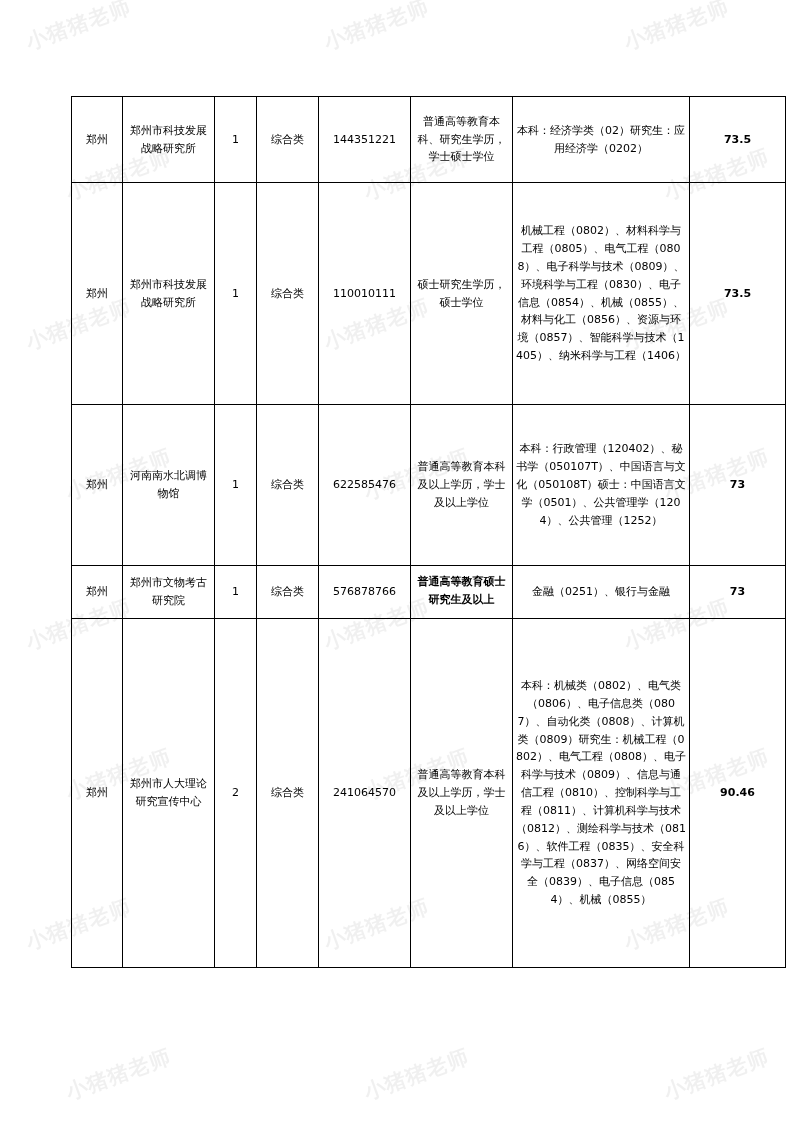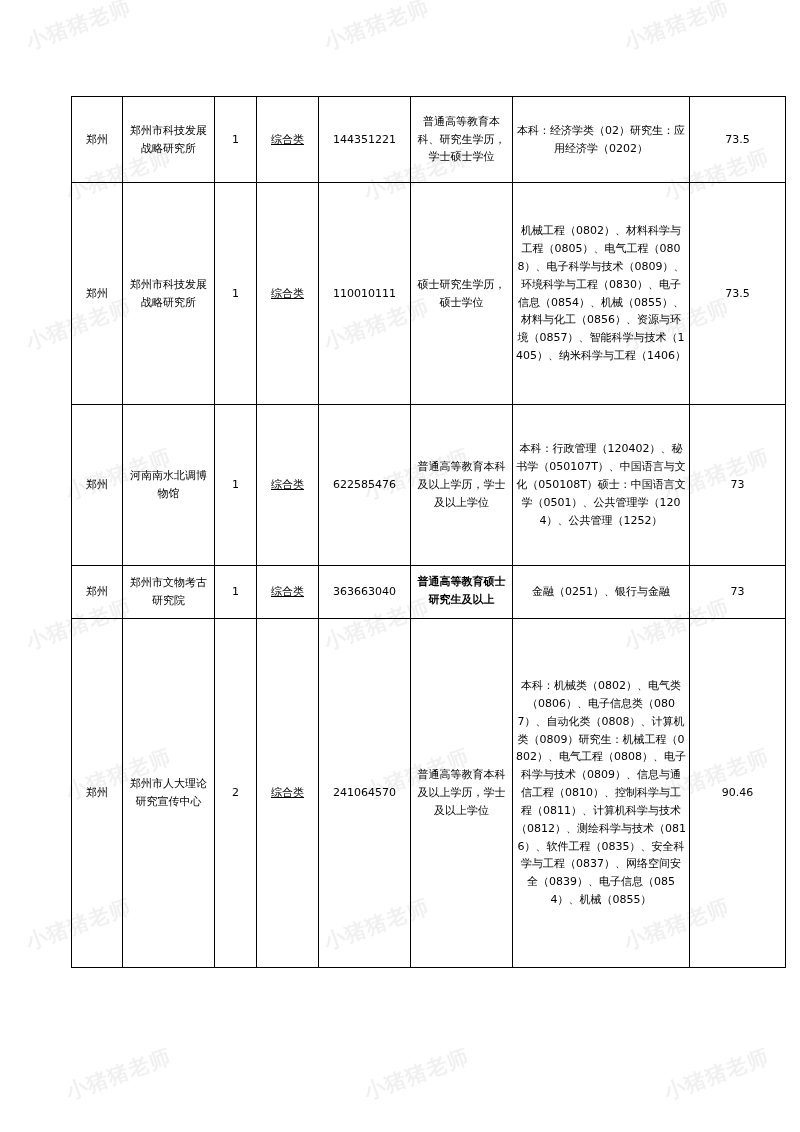--- a/index.html
+++ b/index.html
@@ -60,25 +60,25 @@
     vertical-align: middle;
     font-size: 11px;
     line-height: 1.62;
     padding: 3px 3px;
     word-break: break-all;
     overflow: hidden;
   }
   td.c-city     { width: 44px;  }
   td.c-unit     { width: 85px; margin-left: 40px;  }
   td.c-count    { width: 35px;  }
-  td.c-cat      { width: 55px; text-decoration: underline;  }
+  td.c-cat      { width: 55px;  }
   td.c-code     { width: 85px;  }
   td.c-edu      { width: 95px;  }
   td.c-major    { width: 170px; padding-left: 5px; padding-right: 5px; }
-  td.c-score    { width: 89px;  }
+  td.c-score    { width: 89px; font-weight: bold;  }
 
   td.c-code, td.c-count, td.c-score {
     font-family: "DejaVu Sans", "Liberation Sans", sans-serif;
     word-break: normal;
   }
   td.c-major { line-height: 1.63; }
 
   
   tr#row-1 td { height: 79px; }
   tr#row-2 td { height: 215px; }
@@ -138,21 +138,21 @@
         <td class="c-edu">普通高等教育本科及以上学历，学士及以上学位</td>
         <td class="c-major">本科：行政管理（120402）、秘书学（050107T）、中国语言与文化（050108T）硕士：中国语言文学（0501）、公共管理学（1204）、公共管理（1252）</td>
         <td class="c-score">73</td>
       </tr>
 
       <tr id="row-4">
         <td class="c-city">郑州</td>
         <td class="c-unit">郑州市文物考古研究院</td>
         <td class="c-count">1</td>
         <td class="c-cat">综合类</td>
-        <td class="c-code">363663040</td>
+        <td class="c-code">576878766</td>
         <td class="c-edu clipped">
           <span class="clip-box">普通高等教育硕士研究生及以上</span>
         </td>
         <td class="c-major">金融（0251）、银行与金融</td>
         <td class="c-score">73</td>
       </tr>
 
       <tr id="row-5">
         <td class="c-city">郑州</td>
         <td class="c-unit">郑州市人大理论研究宣传中心</td>

